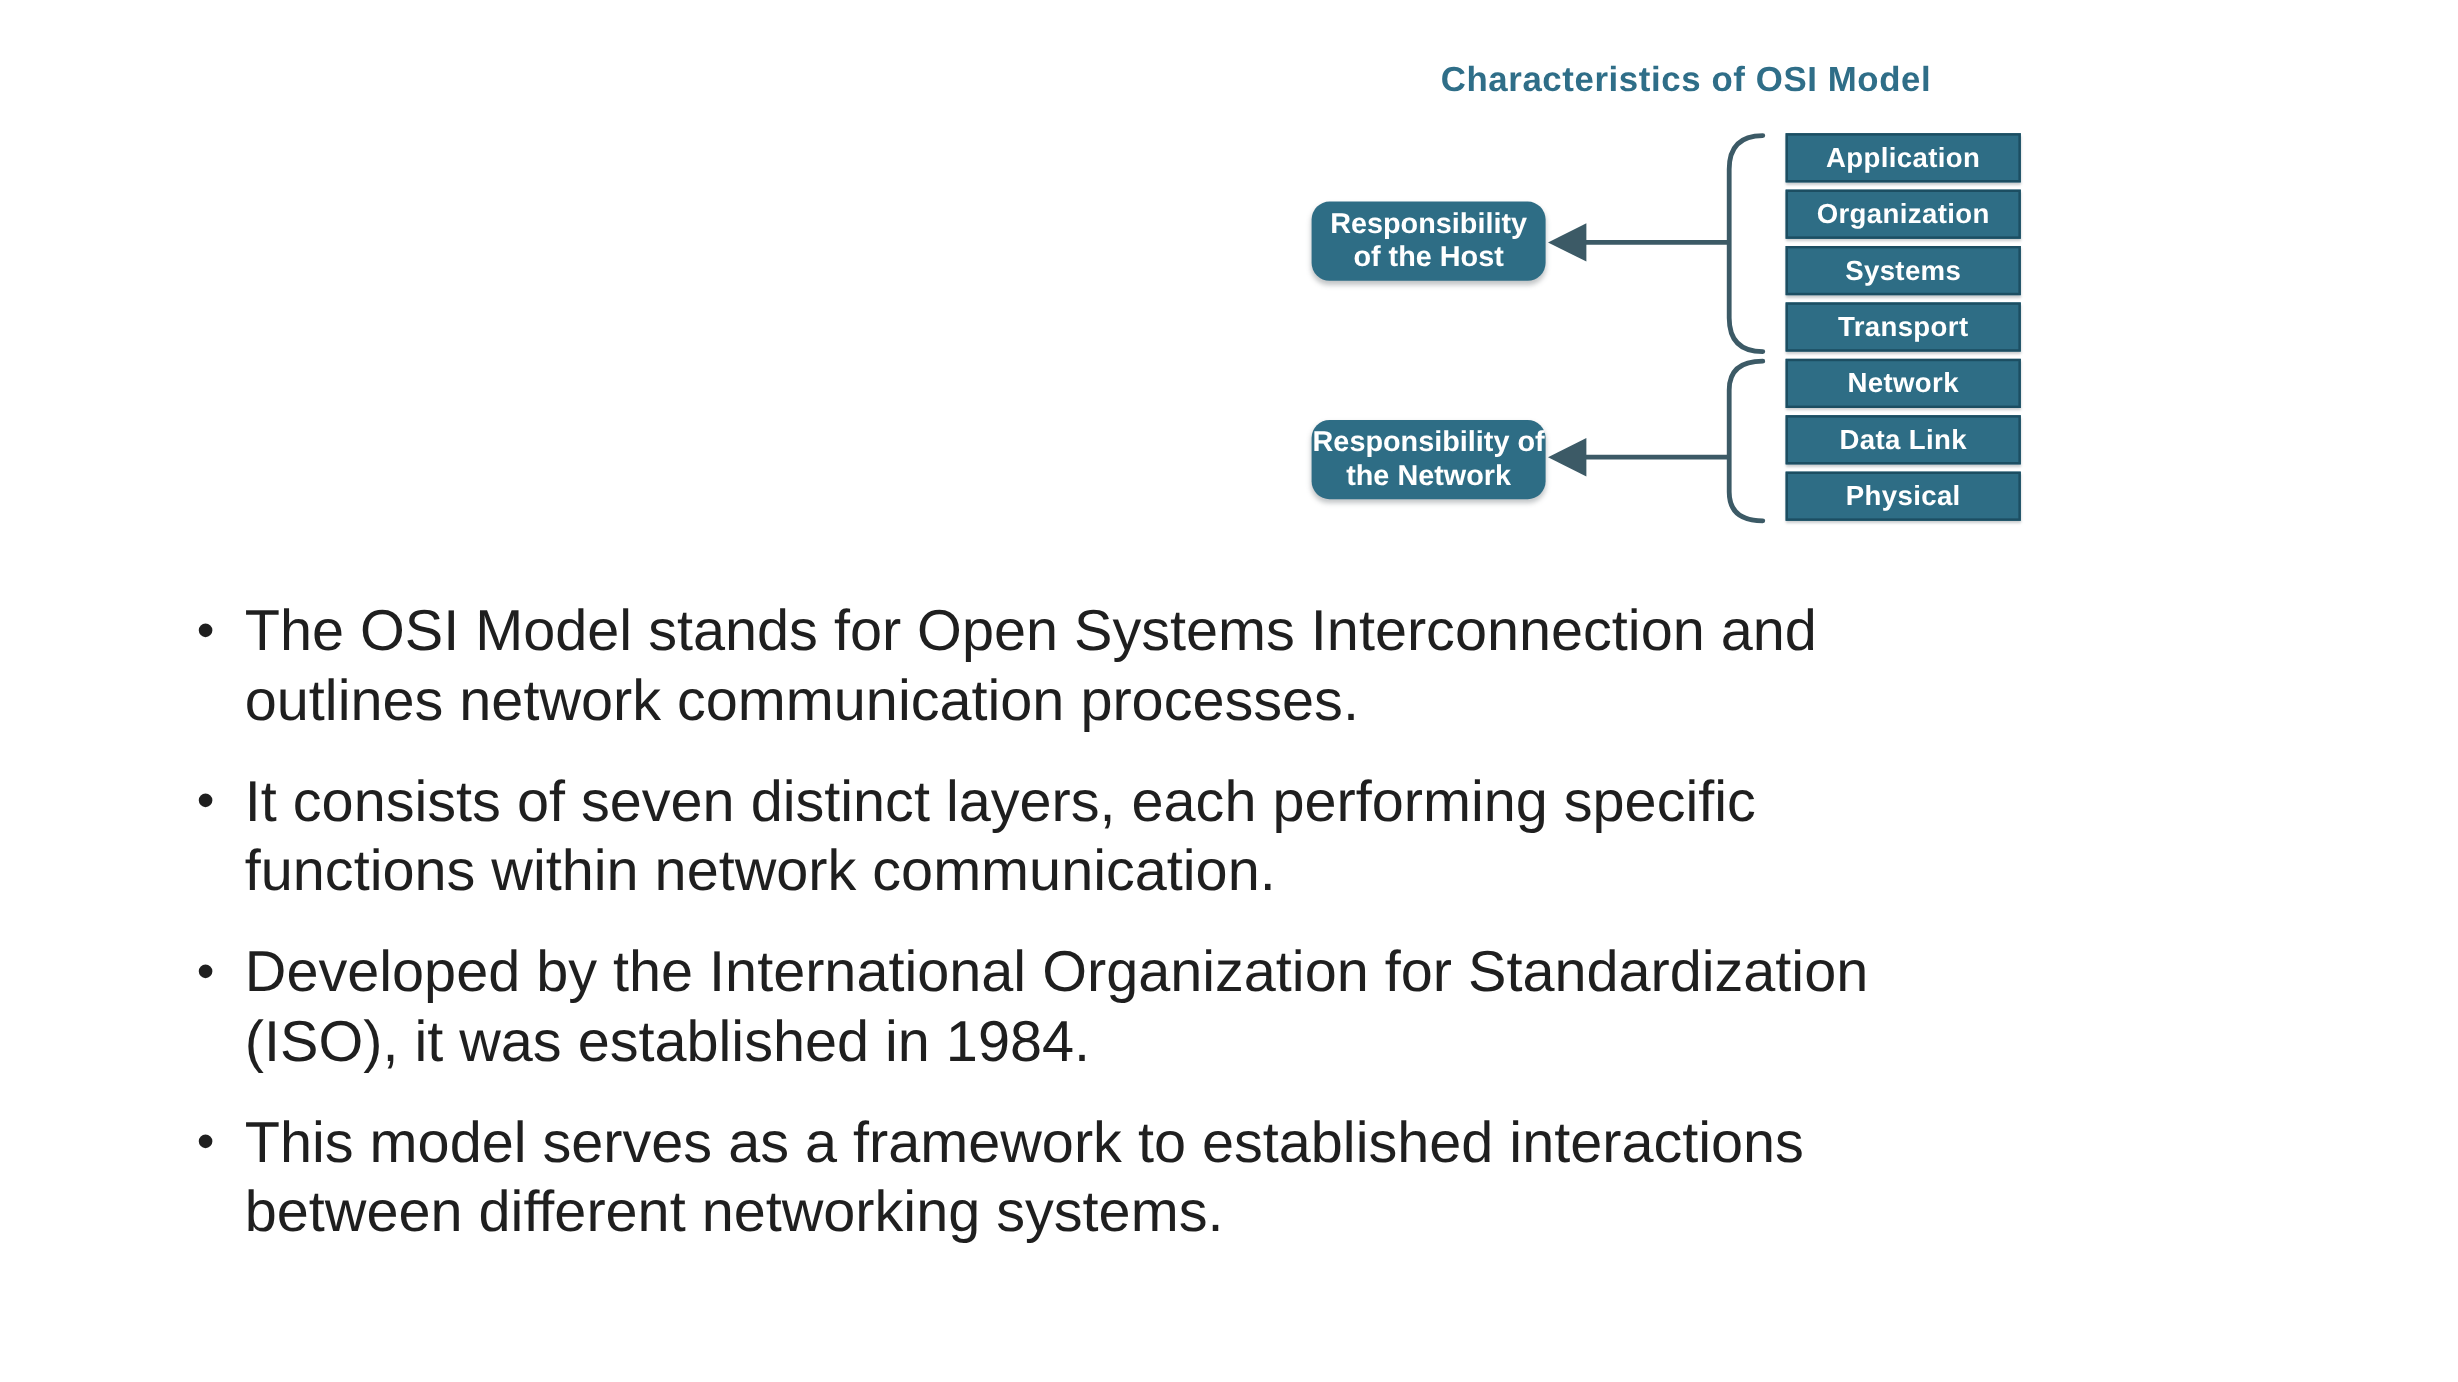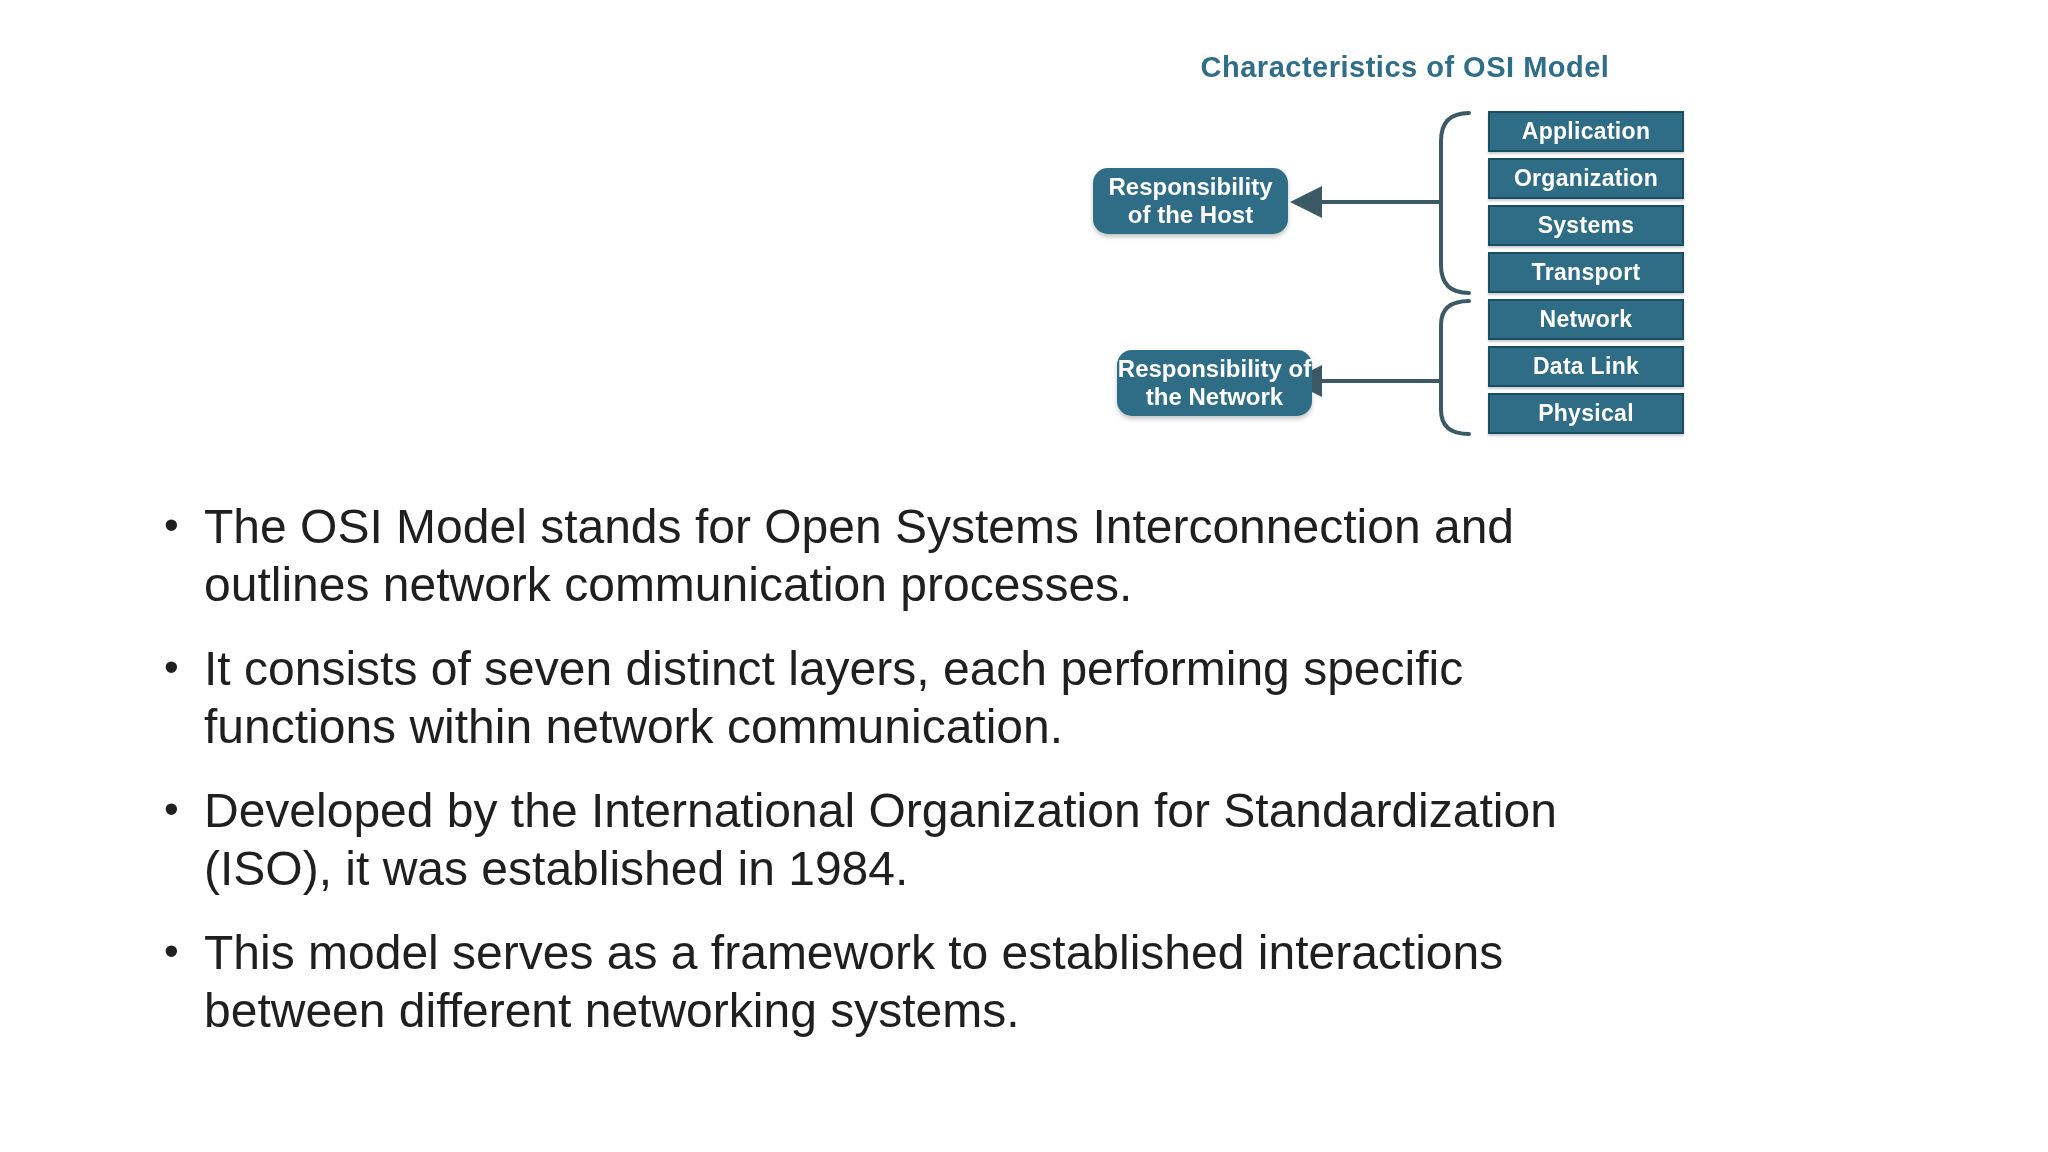--- a/index.html
+++ b/index.html
@@ -42,21 +42,21 @@
 
   .resp-box{
     position:absolute;left:33px;width:195px;height:66px;
     background:var(--accent-teal);border-radius:15px;
     color:#ffffff;font-weight:700;font-size:24px;line-height:28px;
     display:flex;flex-direction:column;align-items:center;justify-content:center;
     text-align:center;
     box-shadow:0 3px 4px rgba(80,90,95,0.35);
   }
   .resp-box.host{top:143px;}
-  .resp-box.network{top:325px;margin-left:24px;}
+  .resp-box.network{top:325px;}
 
   .layers{
     position:absolute;left:417px;top:86px;width:196px;
     display:flex;flex-direction:column;gap:6px;margin-left:11px;
   }
   .layer-box{
     height:41px;background:var(--accent-teal);
     border:2px solid var(--box-border);
     color:#ffffff;font-weight:700;font-size:23px;letter-spacing:0.3px;
     display:flex;align-items:center;justify-content:center;

